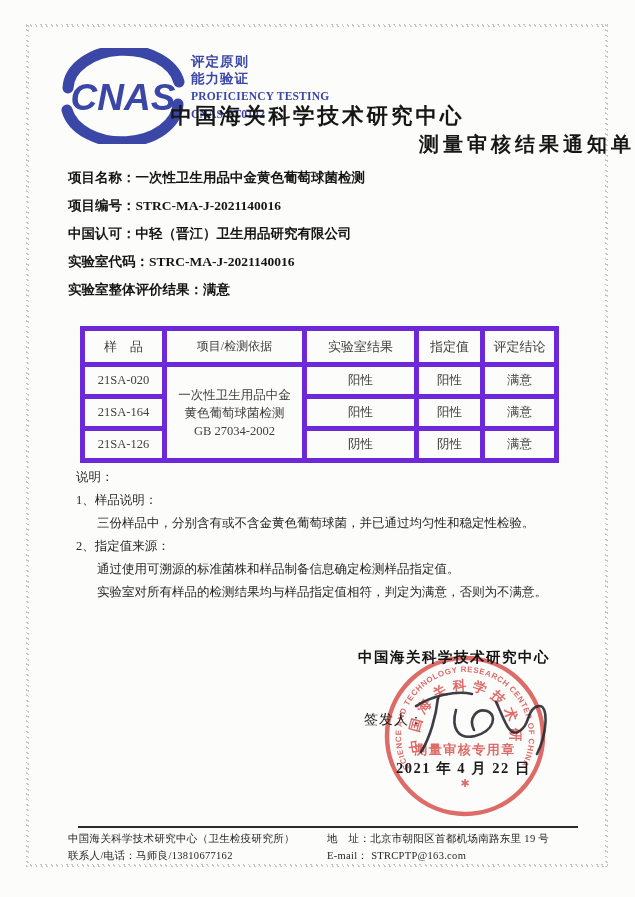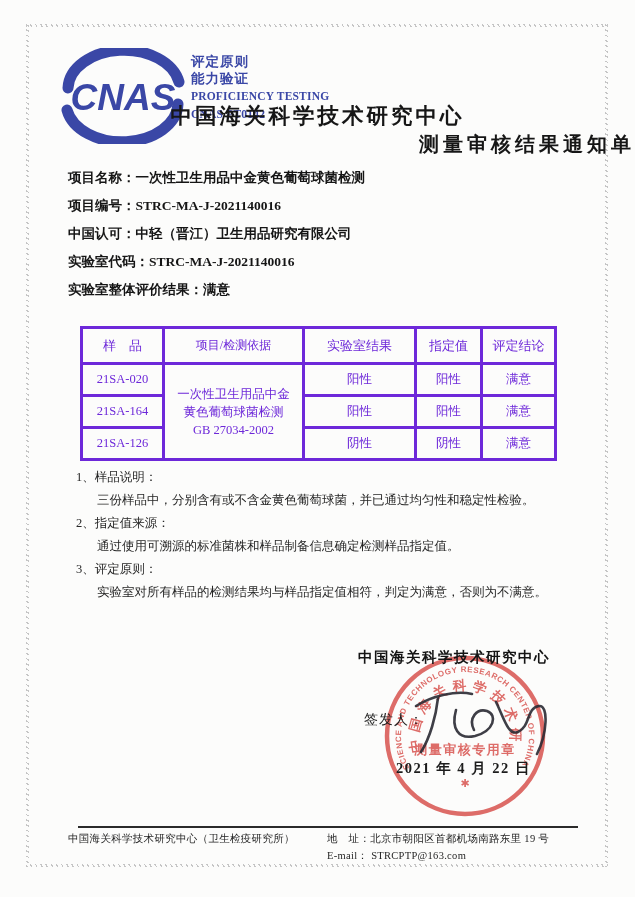--- a/index.html
+++ b/index.html
@@ -18,22 +18,22 @@
   .blue { color:#3a47a6; }
   .cnas-lines div { line-height:17px; font-weight:bold; }
   .cnas-cn { font-size:13.5px; letter-spacing:1px; }
   .cnas-en { font-size:11.5px; letter-spacing:.2px; }
   .title1 { left:0; right:0; top:101px; text-align:center; font-size:21.5px; font-weight:bold; letter-spacing:3px; color:#161616; }
   .title2 { left:0; right:0; top:131px; text-align:right; font-size:20px; font-weight:bold; letter-spacing:4px; color:#161616; }
   .info { left:68px; top:164px; font-size:13.5px; font-weight:bold; color:#151515; }
   .info .row { height:28px; line-height:28px; white-space:pre; }
   table.results { position:absolute; left:80px; top:326px; border-collapse:collapse; table-layout:fixed; }
   table.results td, table.results th {
-    border:3px solid #6d28d9; text-align:center; vertical-align:middle;
-    font-size:12.5px; color:#6d28d9; font-weight:normal; padding:0;
+    border:5px solid #6d28d9; text-align:center; vertical-align:middle;
+    font-size:12.5px; color:#404040; font-weight:normal; padding:0;
   }
   table.results th { font-size:13px; }
   .basis-cell div { line-height:18px; }
   .notes { left:76px; top:466px; font-size:12.5px; color:#262626; }
   .notes .nl { line-height:23px; }
   .notes .ind { padding-left:21px; }
   .sign-org { left:358px; top:648px; font-size:14.5px; font-weight:bold; letter-spacing:1.5px; color:#141414; z-index:3; }
   .issuer { left:364px; top:711px; font-size:14px; font-weight:normal; letter-spacing:1px; z-index:3; }
   .issue-date { left:396px; top:759px; font-size:14.5px; font-weight:bold; letter-spacing:1.5px; z-index:3; }
   .seal { left:383px; top:654px; z-index:2; opacity:.85; }
@@ -115,25 +115,25 @@
     <tr style="height:32px">
       <td>21SA-126</td>
       <td>阴性</td>
       <td>阴性</td>
       <td>满意</td>
     </tr>
   </tbody>
     </table>
 
   <div class="abs notes">
+    <div class="nl">说明：</div>
     <div class="nl">1、样品说明：</div>
     <div class="nl ind">三份样品中，分别含有或不含金黄色葡萄球菌，并已通过均匀性和稳定性检验。</div>
     <div class="nl">2、指定值来源：</div>
     <div class="nl ind">通过使用可溯源的标准菌株和样品制备信息确定检测样品指定值。</div>
-    <div class="nl">3、评定原则：</div>
     <div class="nl ind">实验室对所有样品的检测结果均与样品指定值相符，判定为满意，否则为不满意。</div>
   </div>
 
   <div class="abs sign-org">中国海关科学技术研究中心</div>
   <div class="abs issuer">签发人：</div>
   <div class="abs issue-date">2021 年 4 月 22 日</div>
 
   <svg class="abs seal" width="164" height="164" viewBox="0 0 164 164">
     <defs>
       <path id="sealOuter" d="M 26.6,114 A 64,64 0 1 1 137.4,114"></path>
@@ -154,16 +154,17 @@
     <g fill="none" stroke="#2a2a33" stroke-width="2.6" stroke-linecap="round" opacity="0.9">
       <path d="M 18,30 C 34,20 58,14 74,18"></path>
       <path d="M 40,22 C 38,40 32,62 23,76"></path>
       <path d="M 58,34 C 53,52 60,64 77,60 C 96,55 100,39 89,35 C 79,32 70,42 76,54"></path>
       <path d="M 98,26 C 106,42 110,60 120,56 C 133,50 128,32 141,30 C 151,29 149,58 139,78"></path>
     </g>
   </svg>
 
   <div class="abs footer-line"></div>
   <div class="abs footer f-org">中国海关科学技术研究中心（卫生检疫研究所）</div>
+  <div class="abs footer f-contact">联系人/电话：马师良/13810677162</div>
   <div class="abs footer f-addr"><span>地　址：</span><span>北京市朝阳区首都机场南路东里 19 号</span></div>
   <div class="abs footer f-email"><span>E-mail：</span>&nbsp;<span>STRCPTP@163.com</span></div>
 
 </div>
 
 </body></html>

